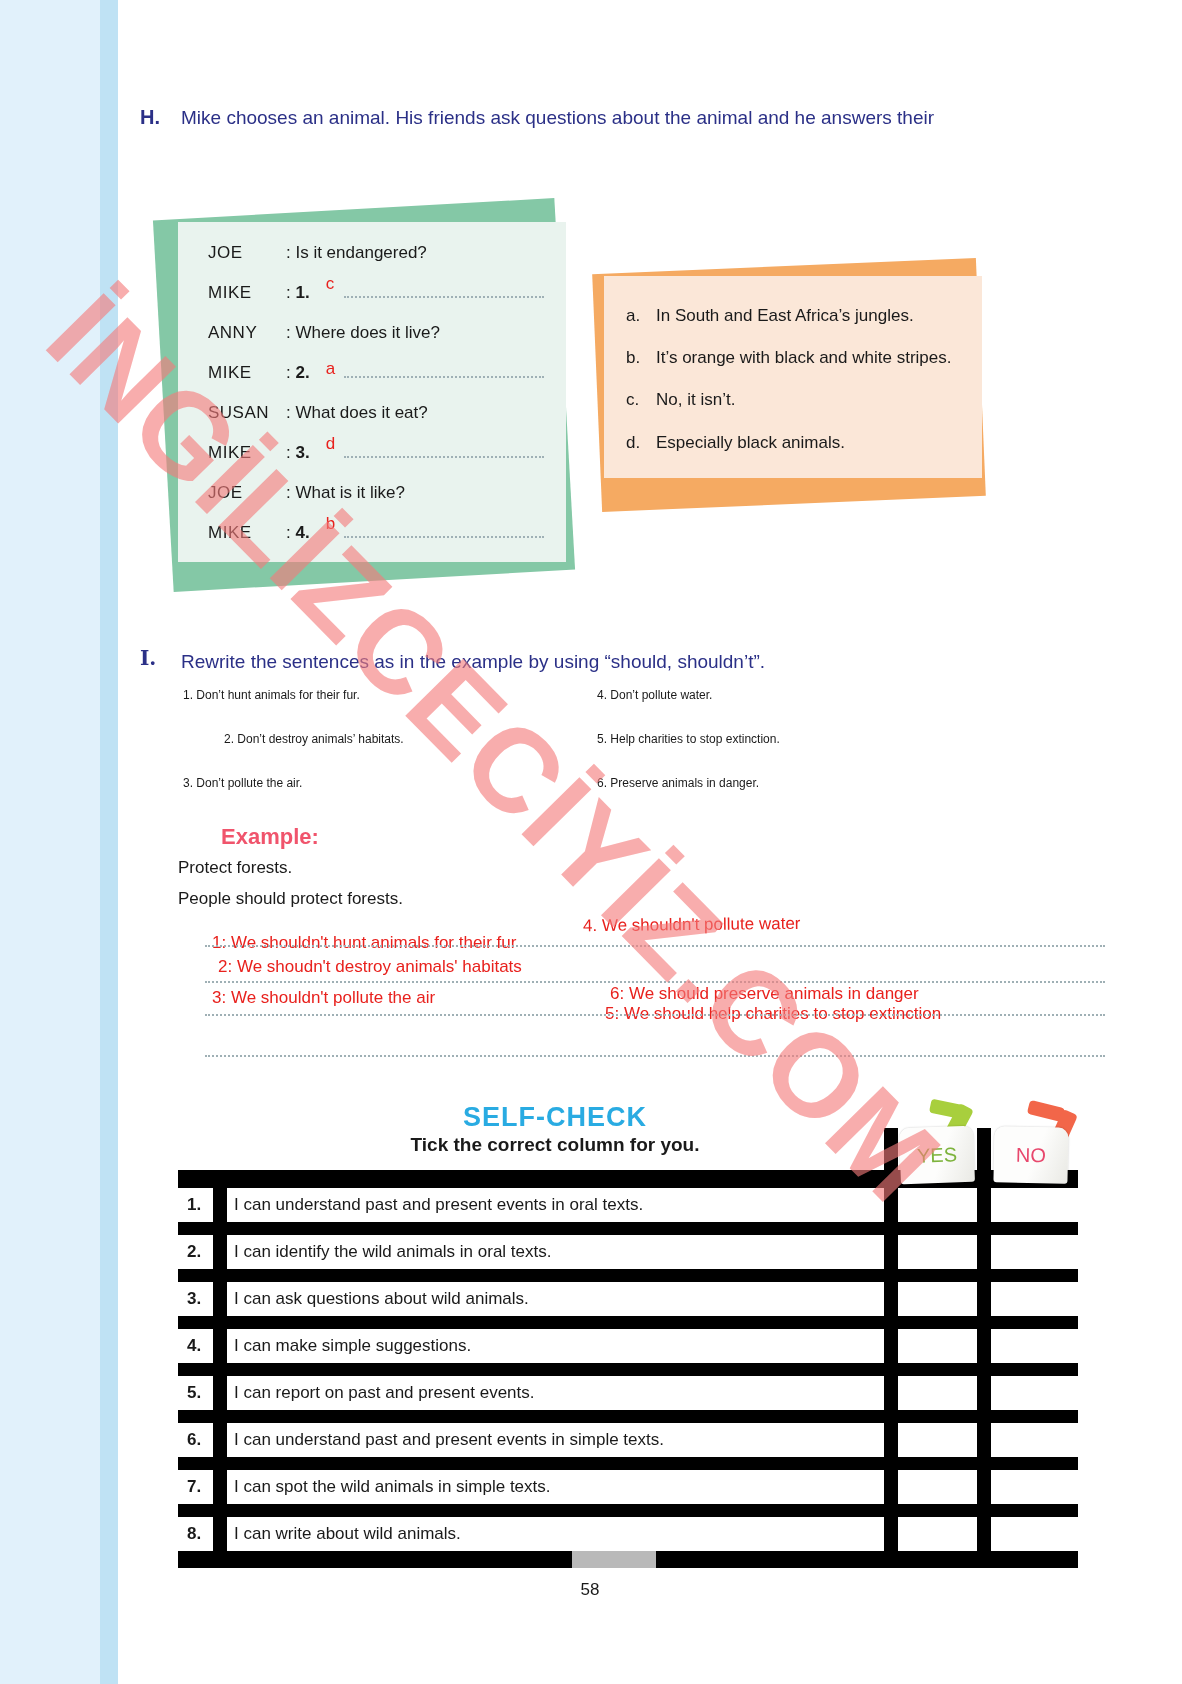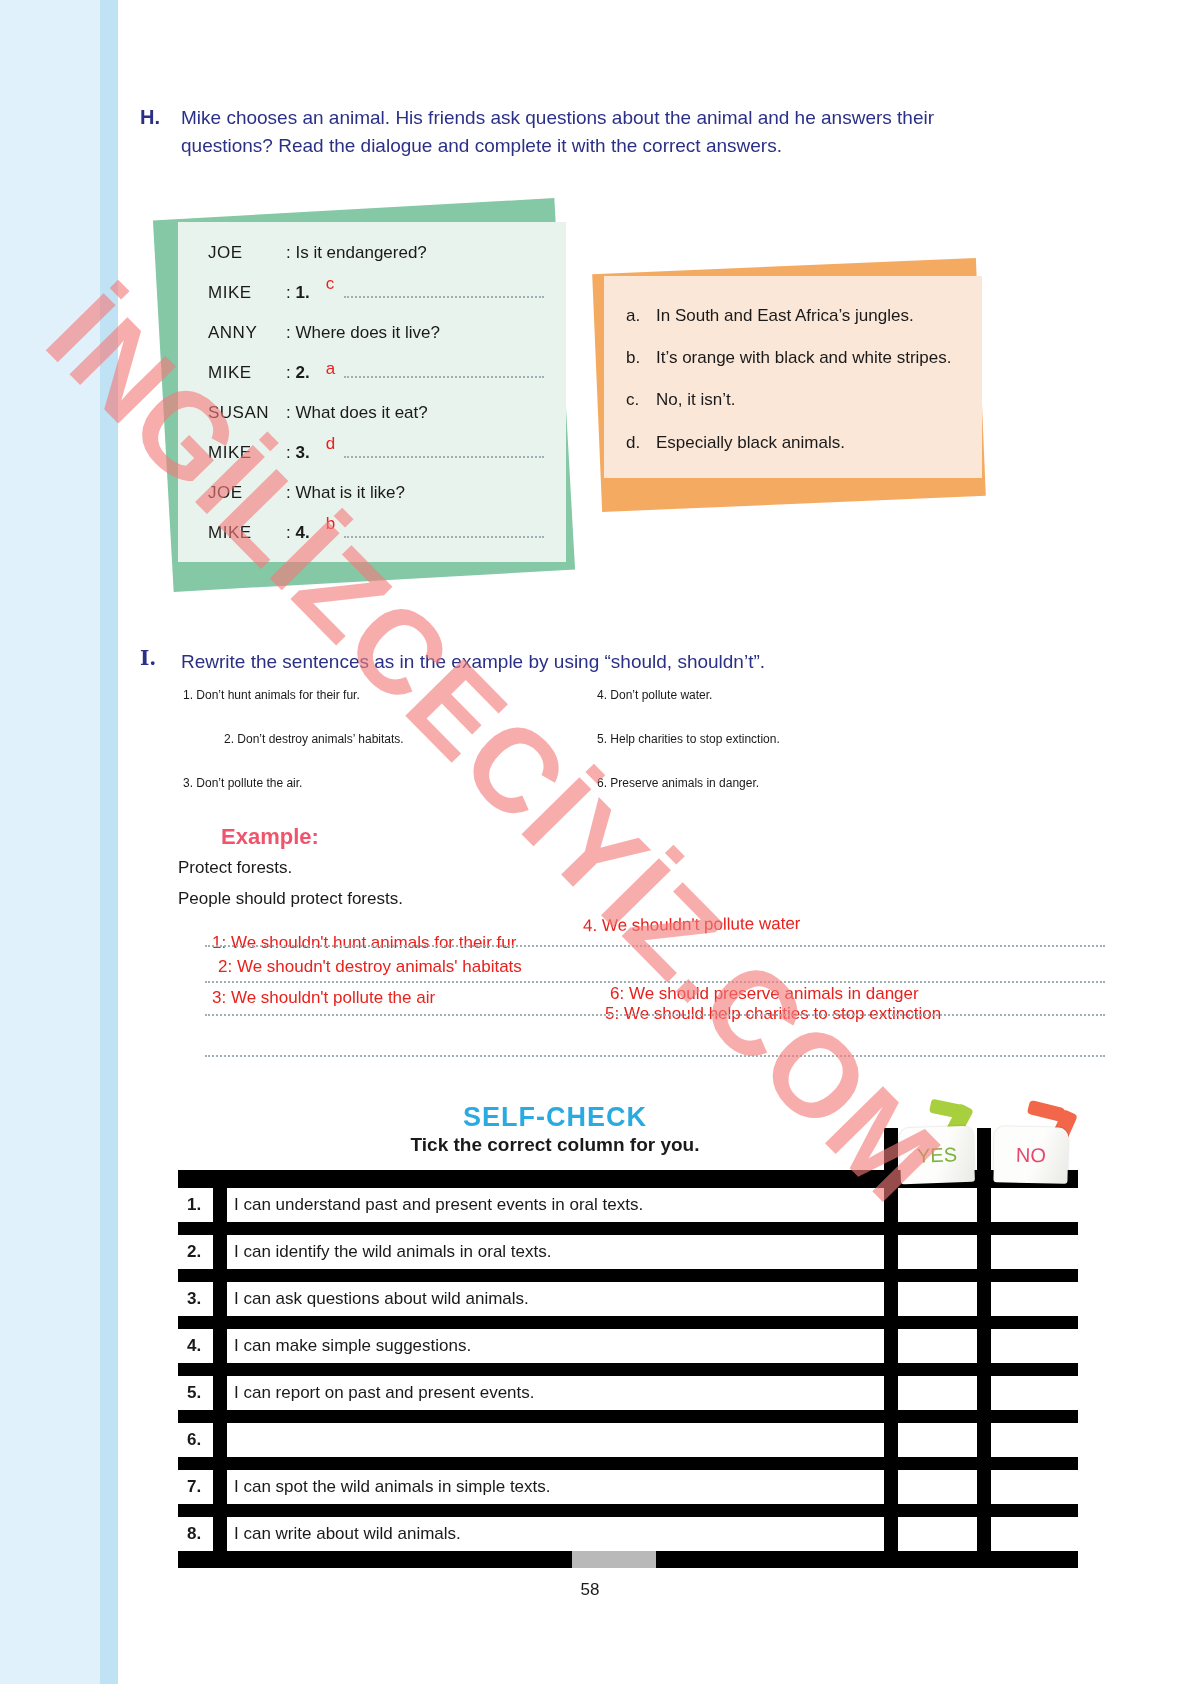--- a/index.html
+++ b/index.html
@@ -61,21 +61,20 @@
 </style>
 </head>
 <body>
 
 <div class="abs band"></div>
 <div class="abs band-strip"></div>
 
 <div class="abs navy ex-label" style="left:140px;top:106px;">H.</div>
 <div class="abs" style="left:181px;top:104px;">
   <div class="navy instr-line">Mike chooses an animal. His friends ask questions about the animal and he answers their</div>
-  <div class="navy instr-line">questions? Read the dialogue and complete it with  the correct answers.</div>
 </div>
 
 <div class="abs card-back-green"></div>
 <div class="abs card-front-green">
   <div class="d-row" style="top:21px;">
     <span class="speaker">JOE</span><span>: Is it endangered?</span>
   </div>
   <div class="d-row" style="top:61px;">
     <span class="speaker">MIKE</span><span>:</span> <span class="dnum">1.</span><span class="ansletter">c</span><span class="dotline"></span>
   </div>
@@ -166,20 +165,21 @@
   <div class="sc-row" style="top:159px;">
       <span class="sc-num">4.</span>
       <span class="sc-text">I can make simple suggestions.</span>
     </div>
   <div class="sc-row" style="top:206px;">
       <span class="sc-num">5.</span>
       <span class="sc-text">I can report on past and present events.</span>
     </div>
   <div class="sc-row" style="top:253px;">
       <span class="sc-num">6.</span>
+      <span class="sc-text">I can understand past and present events in simple texts.</span>
     </div>
   <div class="sc-row" style="top:300px;">
       <span class="sc-num">7.</span>
       <span class="sc-text">I can spot the wild animals in simple texts.</span>
     </div>
   <div class="sc-row" style="top:347px;">
       <span class="sc-num">8.</span>
       <span class="sc-text">I can write about wild animals.</span>
     </div>
   <div class="vbar" style="left:35px;top:0;height:398px;"></div>

